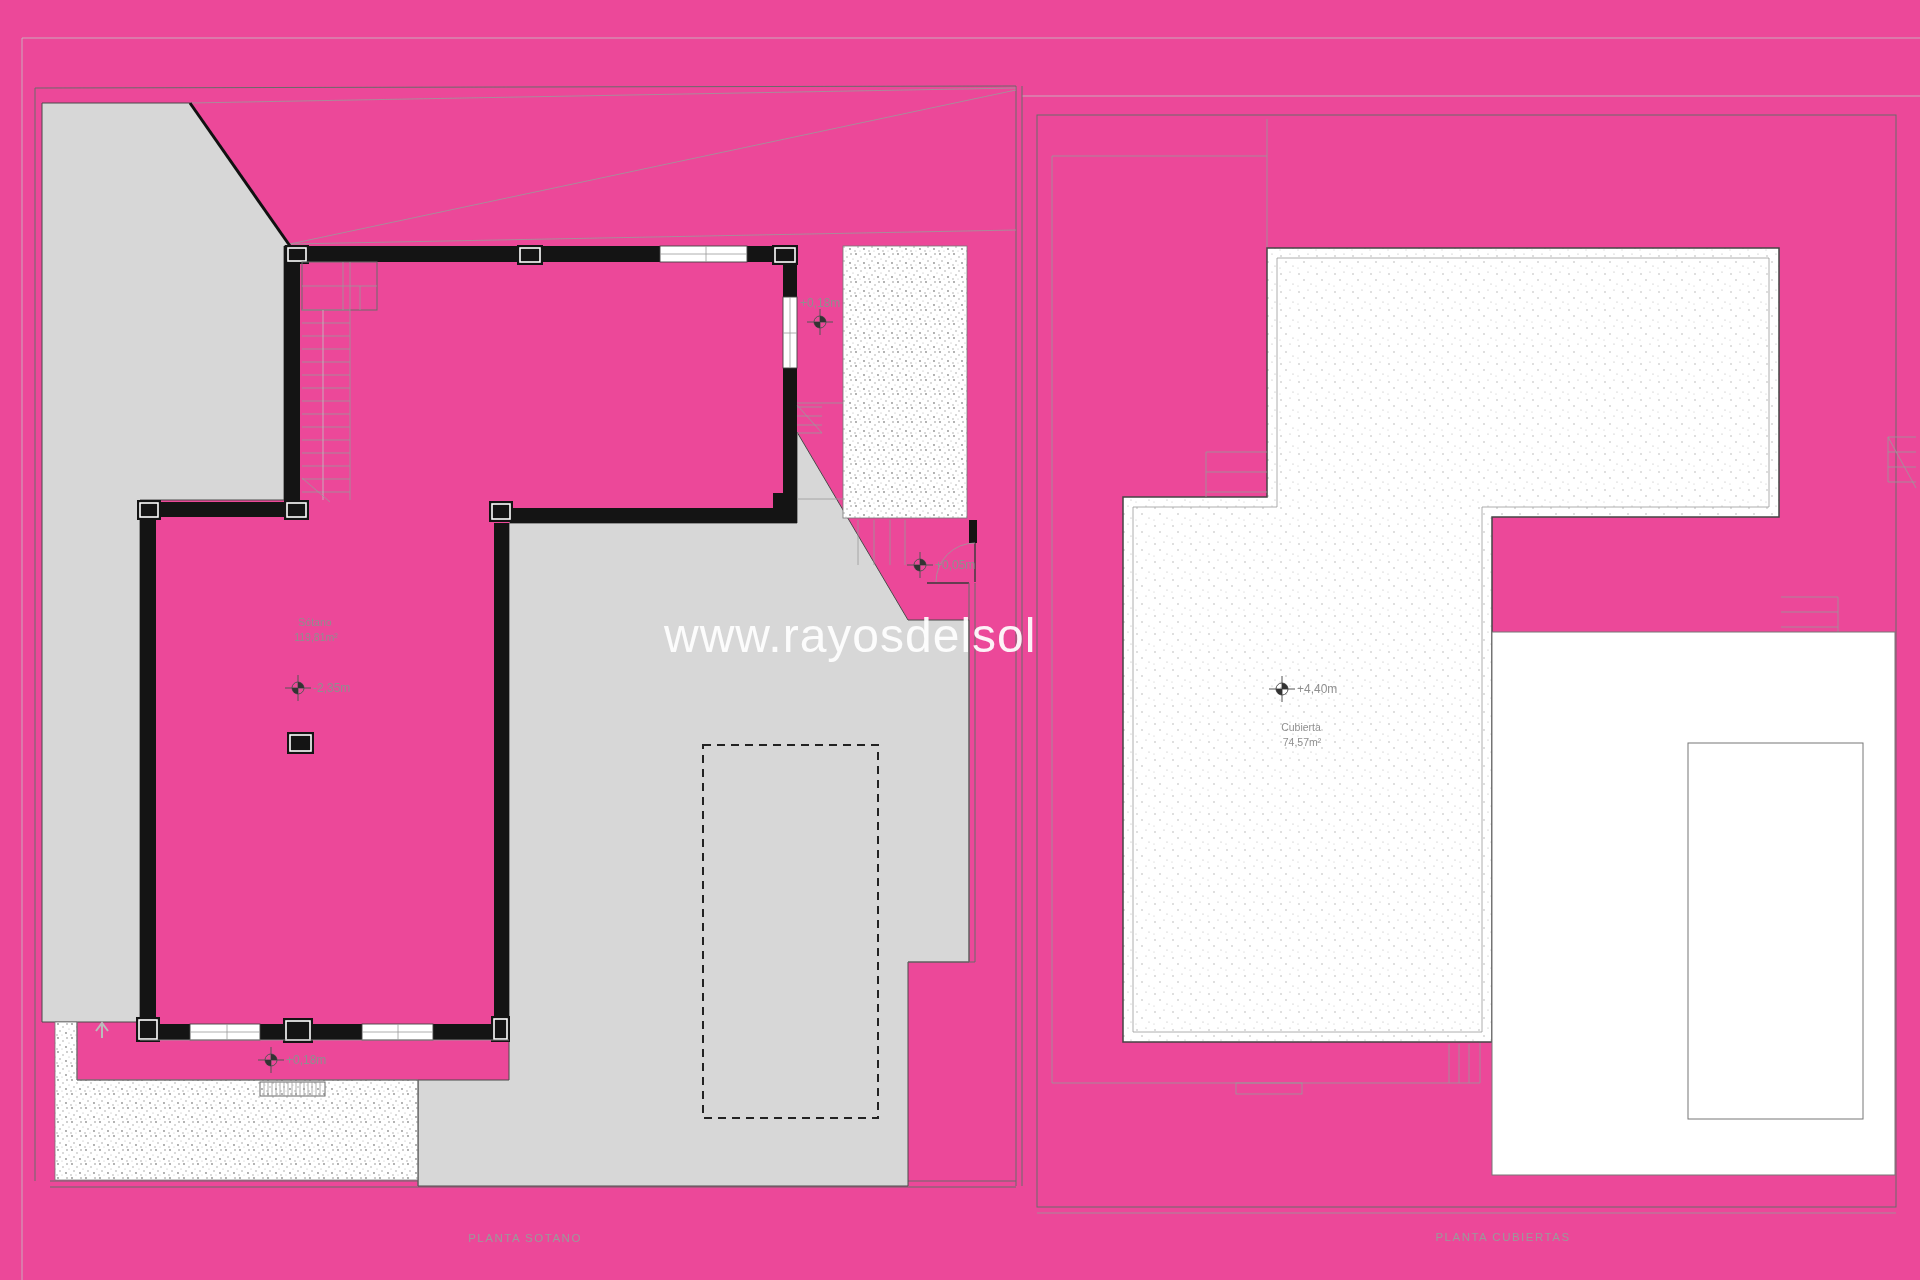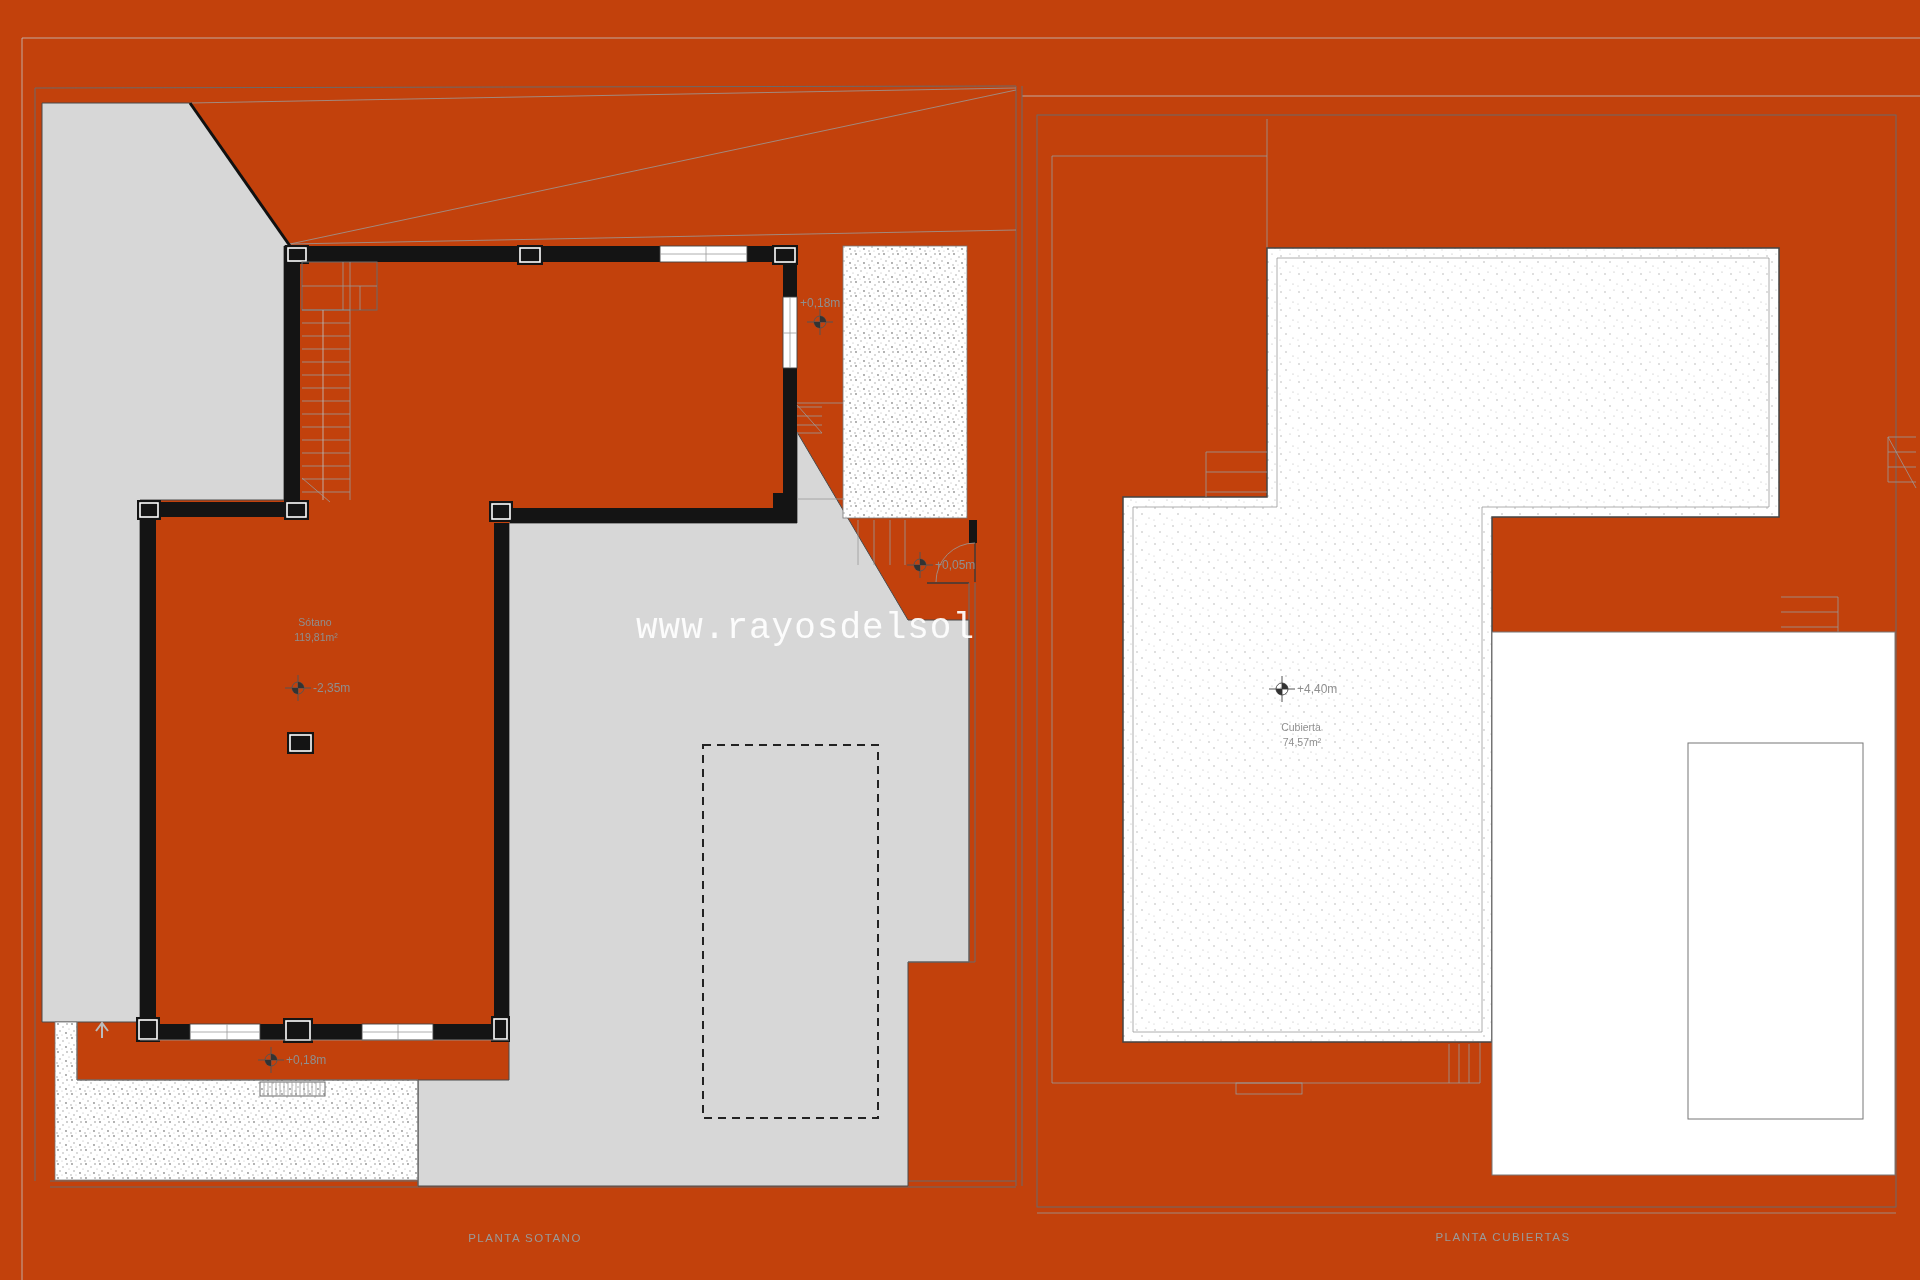--- a/index.html
+++ b/index.html
@@ -1,36 +1,36 @@
 <!DOCTYPE html>
 <html style="--wall: #141414; --terrace: #d7d7d7; --line_dark: #3a3a3a; --line_light: #9a9a9a; --label: #8f8f8f; --watermark_color: #ffffff;"><head>
 <meta charset="utf-8">
 <style>
   :root{
     --wall:#141414; --terrace:#d7d7d7; --line_dark:#3a3a3a;
     --line_light:#9a9a9a; --label:#8f8f8f; --watermark_color:#ffffff;
   }
   html,body{margin:0;padding:0;background:#ffffff;}
-  #sheet{position:relative;width:1920px;height:1280px;background:#c2410c;overflow:hidden;
+  #sheet{position:relative;width:1920px;height:1280px;background:#ec4899;overflow:hidden;
          font-family:"Liberation Sans", sans-serif;}
   svg{position:absolute;left:0;top:0;}
   .wall{fill:var(--wall);stroke:none;}
   .terr{fill:var(--terrace);stroke:#4a4a4a;stroke-width:1;}
   .thin{stroke:#6a6a6a;stroke-width:1;fill:none;}
   .hair{stroke:var(--line_light);stroke-width:0.8;fill:none;}
   .vhair{stroke:#c4c4c4;stroke-width:0.8;fill:none;}
   .mid{stroke:var(--line_dark);stroke-width:1.4;fill:none;}
   .winframe{fill:#ffffff;stroke:#444;stroke-width:0.9;}
   .colinner{fill:none;stroke:#ffffff;stroke-width:1.6;}
   text{fill:var(--label);}
   .lvltxt{font-size:12px;}
   .roomtxt{font-size:10.5px;text-anchor:middle;}
   .caption{font-size:11.5px;letter-spacing:1.5px;text-anchor:middle;fill:#9a9a9a;}
-  #watermark{position:absolute;left:636px;top:608px;font-size:36px;font-weight:500;
-             letter-spacing:1px;color:var(--watermark_color);opacity:0.93;white-space:nowrap;font-family:Liberation Mono, monospace;}
+  #watermark{position:absolute;left:664px;top:608px;font-size:48px;font-weight:500;
+             letter-spacing:1px;color:var(--watermark_color);opacity:0.93;white-space:nowrap;}
 </style>
 </head>
 <body>
 <div id="sheet">
 
 <svg width="1920" height="1280" viewBox="0 0 1920 1280">
   <defs>
     <pattern id="stip1" width="14" height="14" patternUnits="userSpaceOnUse">
       <rect width="14" height="14" fill="#ffffff"></rect>
       <circle cx="2" cy="2" r="0.9" fill="#8f8f8f"></circle>

